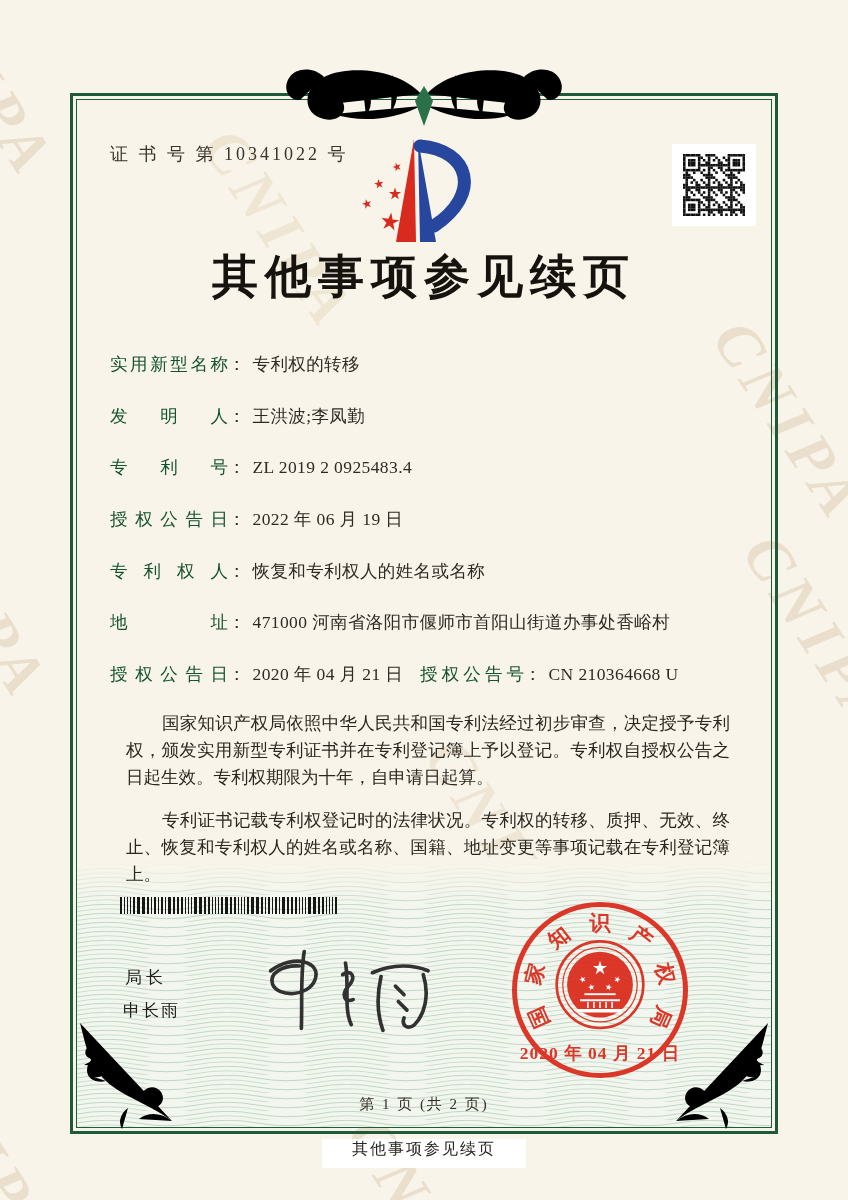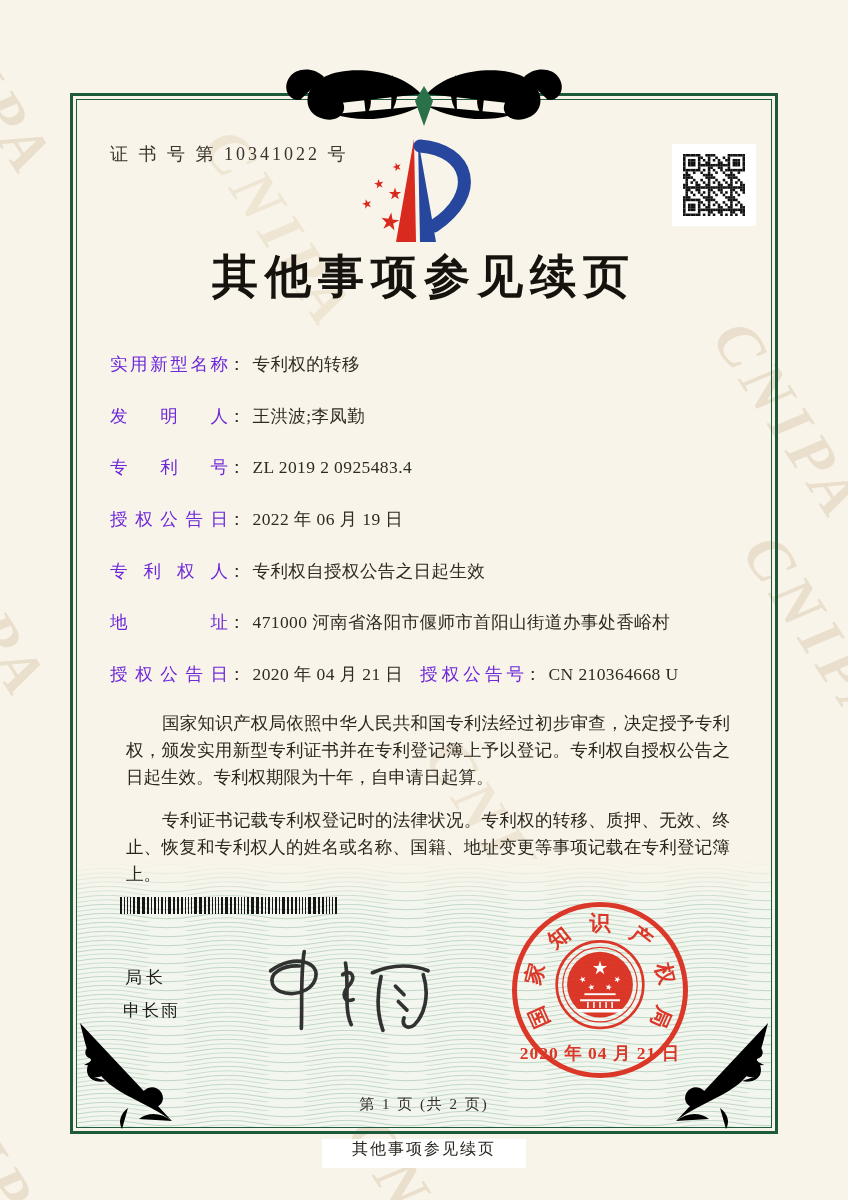--- a/index.html
+++ b/index.html
@@ -41,21 +41,21 @@
 
   .cert-no{left:110px;top:142px;font-size:18px;letter-spacing:3px;color:#3a352c;}
   .logo{left:350px;top:134px;}
   .qr-box{left:672px;top:144px;width:84px;height:82px;background:#fff;
           display:flex;align-items:center;justify-content:center;}
   .title{left:70px;top:246px;width:708px;text-align:center;font-size:46px;font-weight:700;
          letter-spacing:7px;color:#16130f;}
 
   .fields{left:110px;top:352px;width:636px;font-size:17.5px;}
   .frow{height:51.7px;position:relative;white-space:nowrap;}
-  .flabel{display:inline-block;width:118px;text-align:justify;text-align-last:justify;color:#6d28d9;font-family:Liberation Mono, monospace;}
+  .flabel{display:inline-block;width:118px;text-align:justify;text-align-last:justify;color:#14532d;font-family:Liberation Mono, monospace;}
   .fvalue{margin-left:7px;letter-spacing:.4px;}
   .fpair2{position:absolute;left:310px;top:0;}
   .fpair2 .flabel{width:104px;}
 
   .body-text{left:110px;top:694px;width:636px;font-size:17.5px;line-height:27px;
              text-align:justify;color:#2b2720;}
   .body-text p{margin:16px;text-indent:2.05em;}
 
   .barcode{left:120px;top:897px;width:217px;height:17px;display:flex;
            justify-content:space-between;align-items:stretch;}
@@ -505,21 +505,21 @@
     <div class="frow">
       <span class="flabel">发明人</span><span>：</span><span class="fvalue">王洪波;李凤勤</span>
     </div>
     <div class="frow">
       <span class="flabel">专利号</span><span>：</span><span class="fvalue">ZL 2019 2 0925483.4</span>
     </div>
     <div class="frow">
       <span class="flabel">授权公告日</span><span>：</span><span class="fvalue">2022 年 06 月 19 日</span>
     </div>
     <div class="frow">
-      <span class="flabel">专利权人</span><span>：</span><span class="fvalue">专利权自授权公告之日起生效</span>
+      <span class="flabel">专利权人</span><span>：</span><span class="fvalue">恢复和专利权人的姓名或名称</span>
     </div>
     <div class="frow">
       <span class="flabel">地址</span><span>：</span><span class="fvalue">471000 河南省洛阳市偃师市首阳山街道办事处香峪村</span>
     </div>
     <div class="frow">
       <span class="flabel">授权公告日</span><span>：</span><span class="fvalue">2020 年 04 月 21 日</span>
       <span class="fpair2">
         <span class="flabel">授权公告号</span><span>：</span><span class="fvalue">CN 210364668 U</span>
       </span>
     </div>

